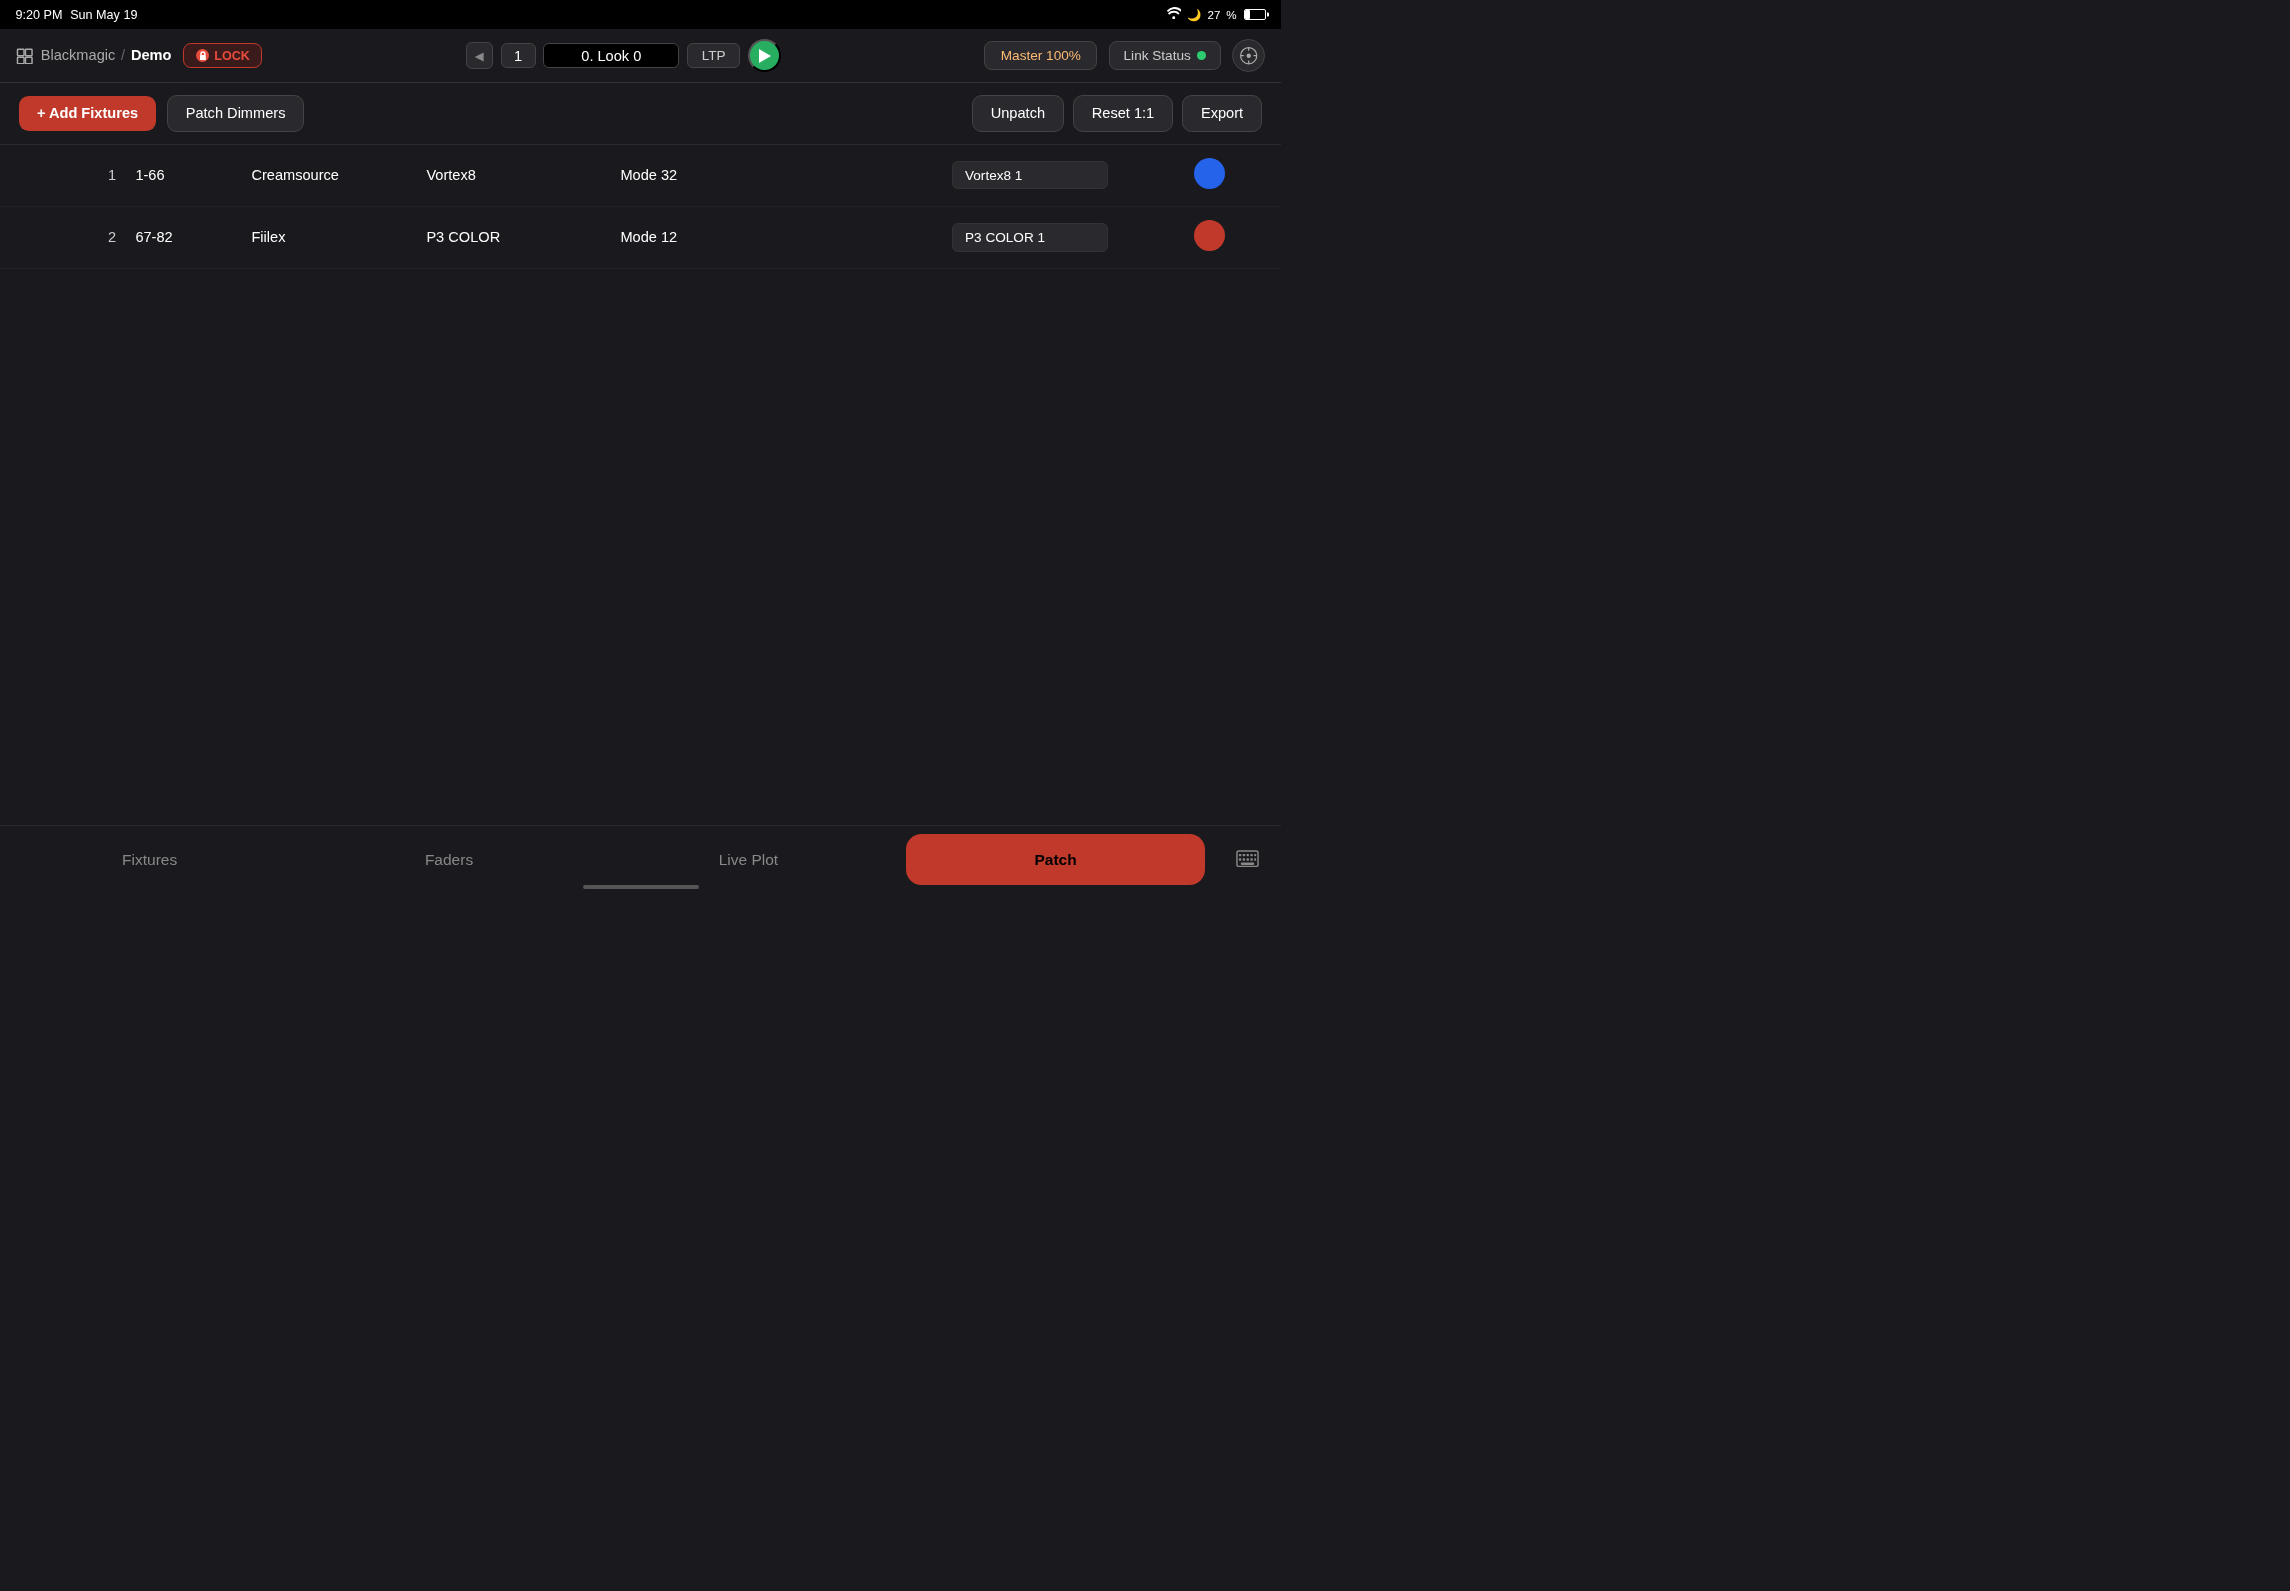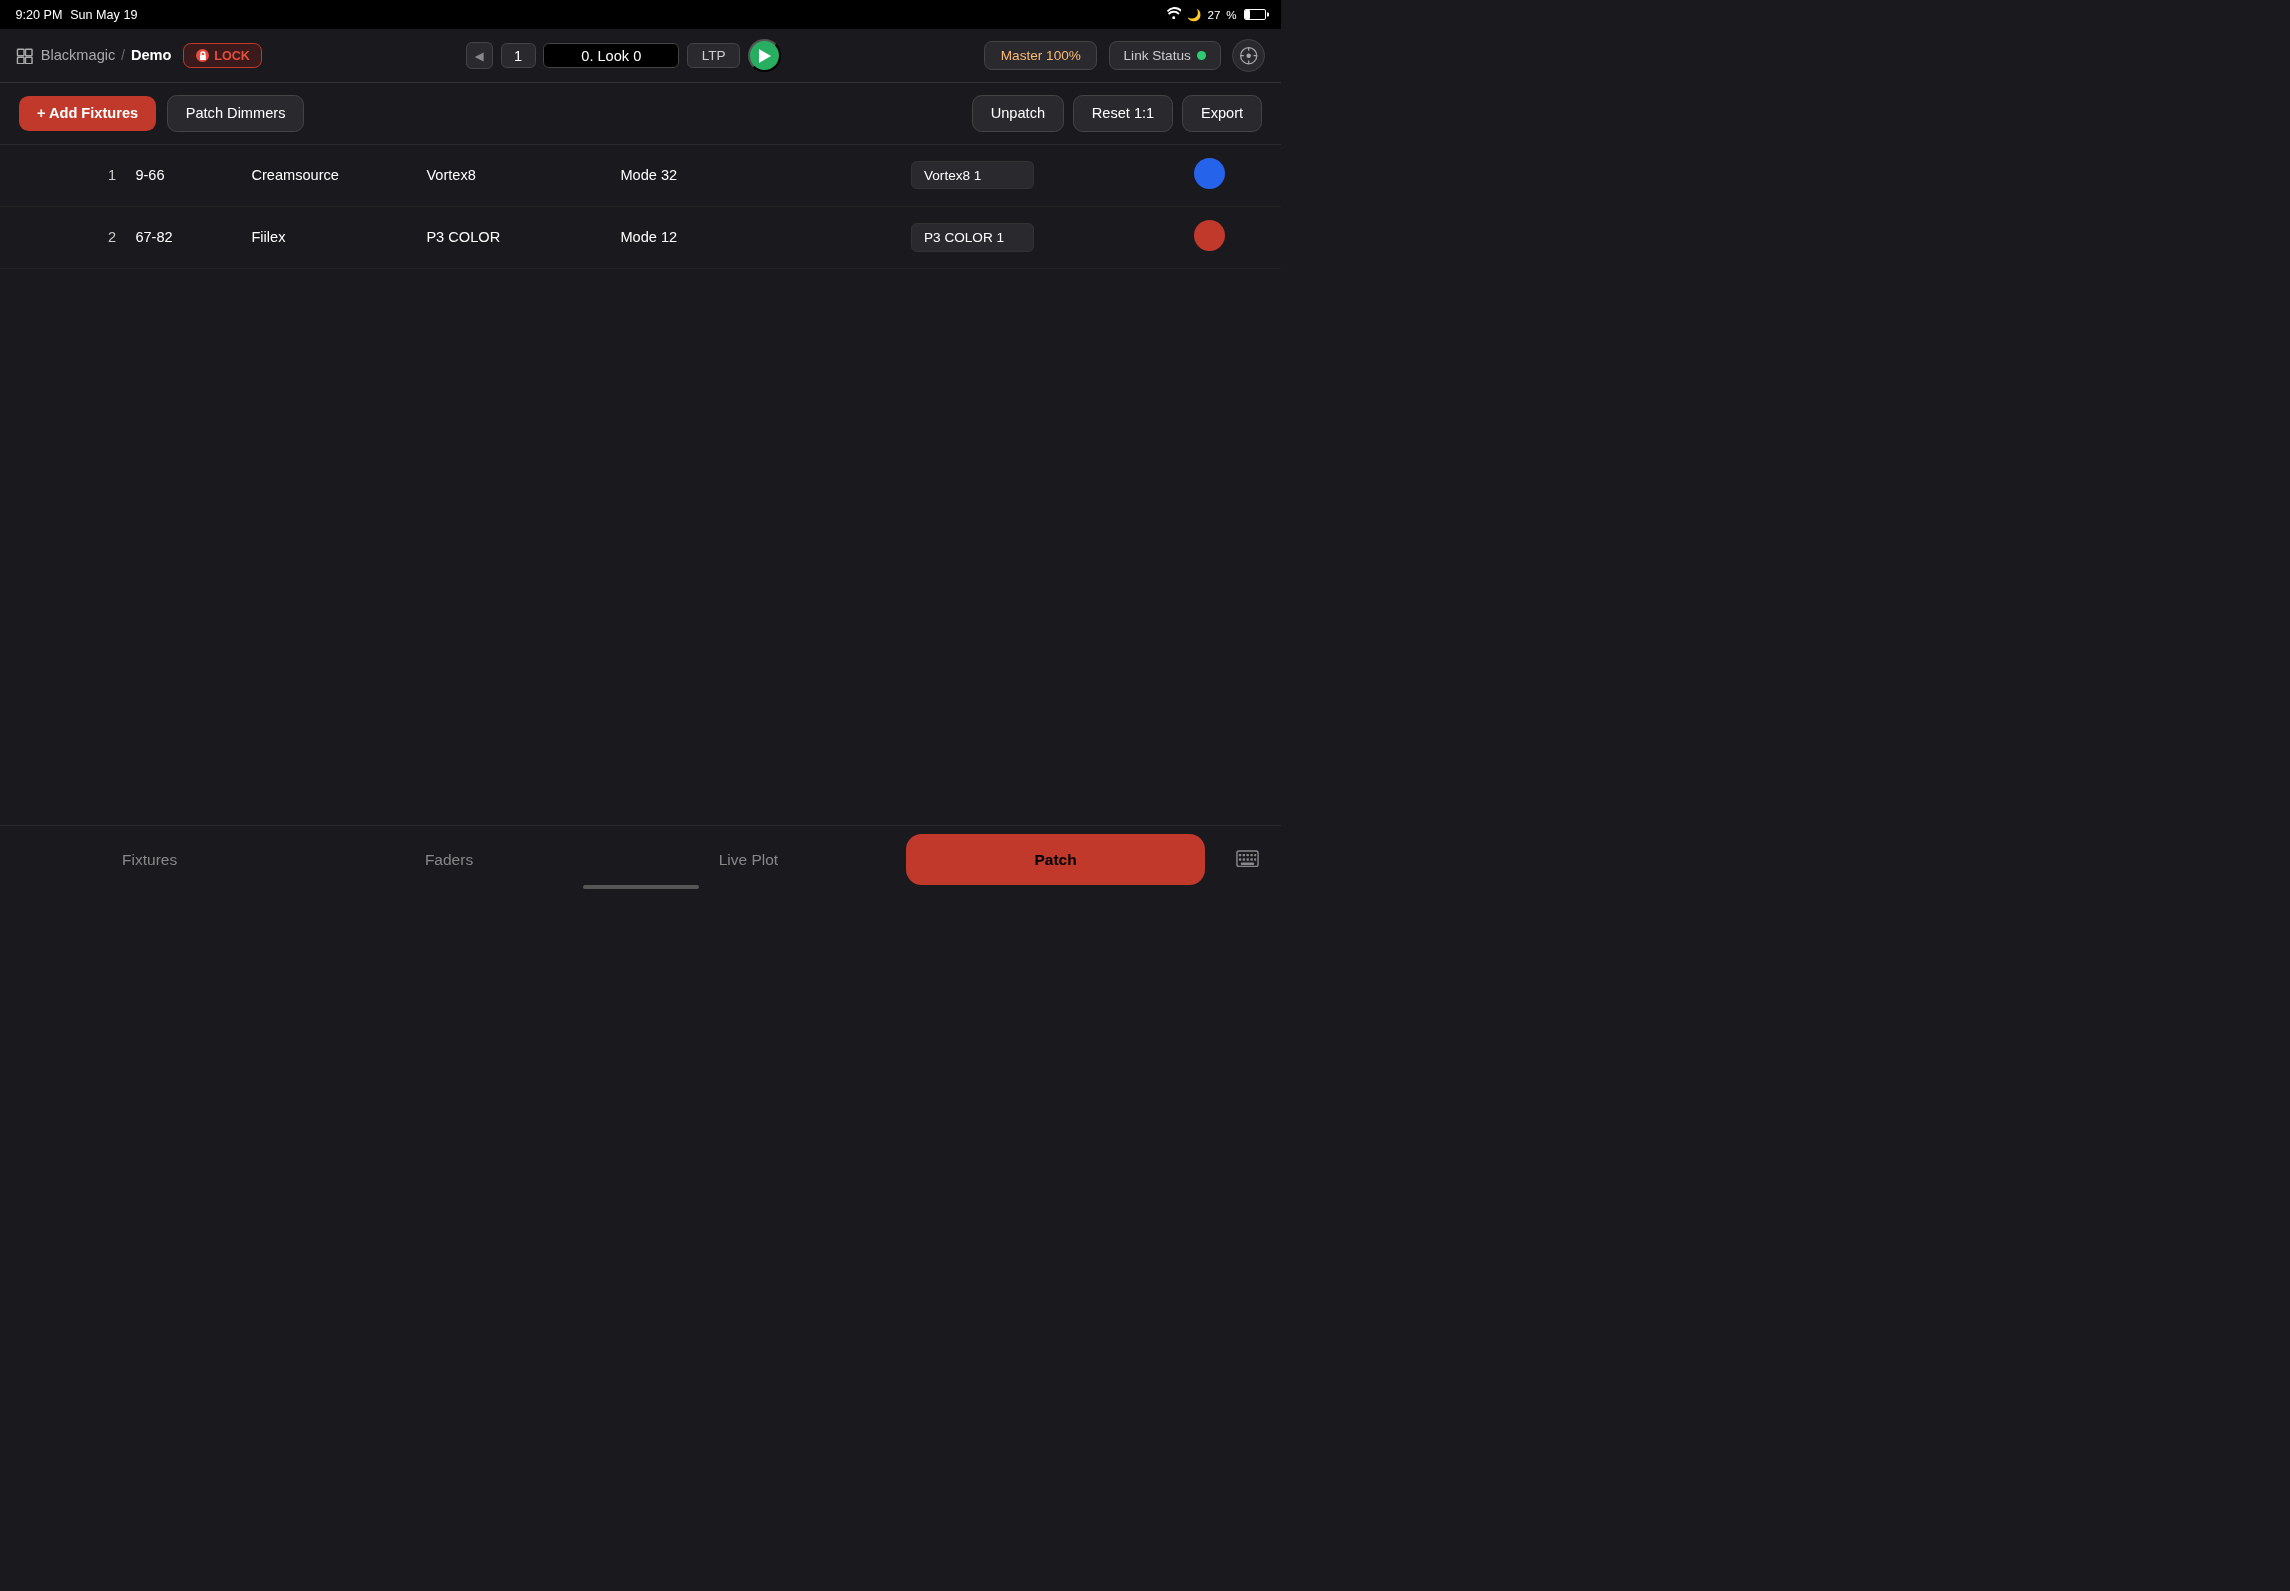--- a/index.html
+++ b/index.html
@@ -336,21 +336,22 @@
       padding-right: 19.4px;
     }
 
     .label-input {
       background: #2a2a2e;
       border: 1px solid #333;
       border-radius: 5.8px;
       padding: 5.8px 11.6px;
       font-size: 13.6px;
       color: #fff;
-      width: 123px;
+      width: 156px;
+      margin-left: 41px;
     }
 
     .color-circle {
       width: 31px;
       height: 31px;
       border-radius: 50%;
       cursor: pointer;
       border: none;
     }
 
@@ -501,21 +502,21 @@
     <button class="unpatch-btn">Unpatch</button>
     <button class="reset-btn">Reset 1:1</button>
     <button class="export-btn">Export</button>
   </div>
 </div>
 
 <div class="main-content">
 
   <div class="table-row">
     <div class="table-cell number">1</div>
-    <div class="table-cell">9-66</div>
+    <div class="table-cell">1-66</div>
     <div class="table-cell">Creamsource</div>
     <div class="table-cell">Vortex8</div>
     <div class="table-cell">Mode 32</div>
     <div class="table-cell">
       <input class="label-input" type="text" value="Vortex8 1" style="">
     </div>
     <div class="table-cell">
       <button class="color-circle" style="background-color: #2563eb;"></button>
     </div>
   </div>

